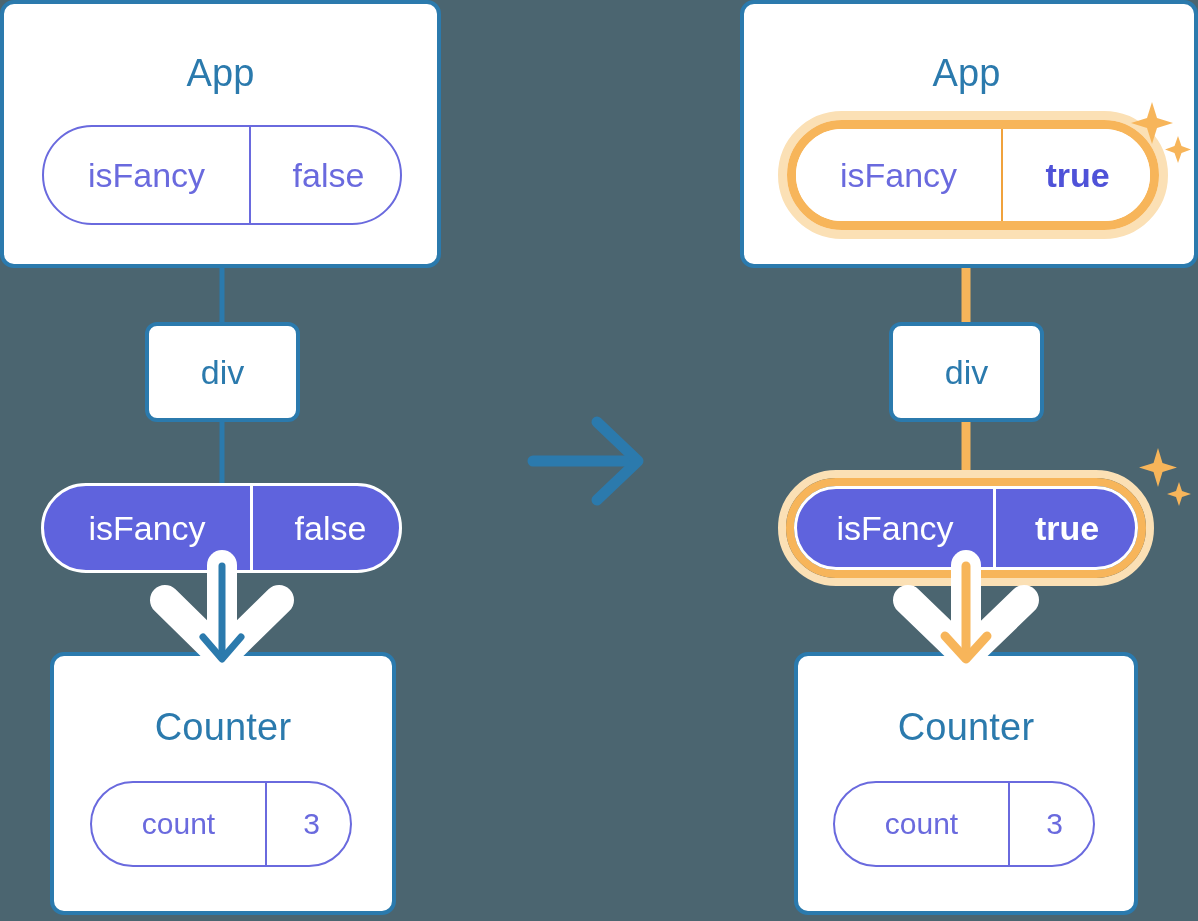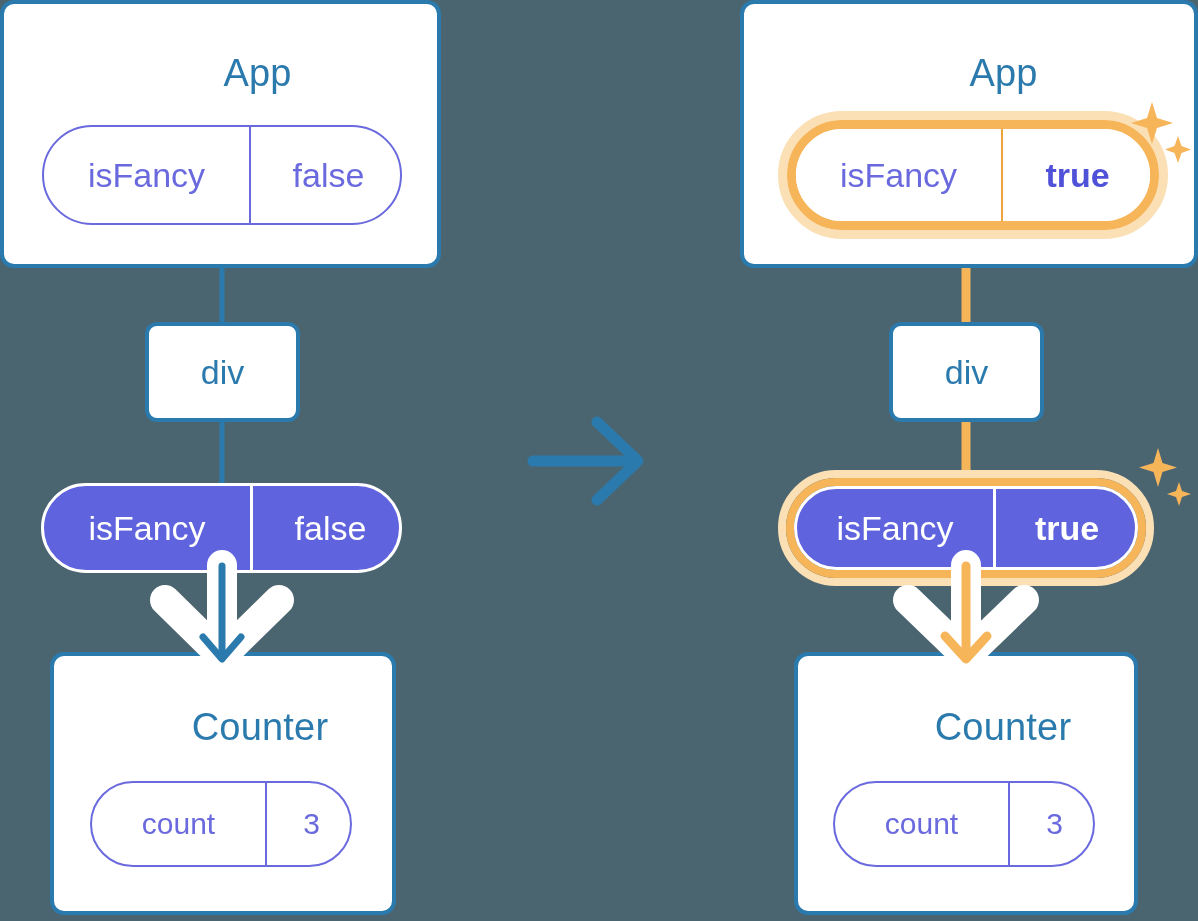--- a/index.html
+++ b/index.html
@@ -38,21 +38,20 @@
   .comp-title {
     position: absolute;
     left: 0;
     width: 100%;
     text-align: center;
     color: #2b7aad;
     font-size: 38px;
     font-weight: 400;
     letter-spacing: 0.2px;
     white-space: nowrap;
-    padding-left: 37px;
   }
   
   .el-box {
     position: absolute;
     background: #ffffff;
     border: 4px solid #2b7aad;
     border-radius: 12px;
     box-sizing: border-box;
     display: flex;
     align-items: center;

